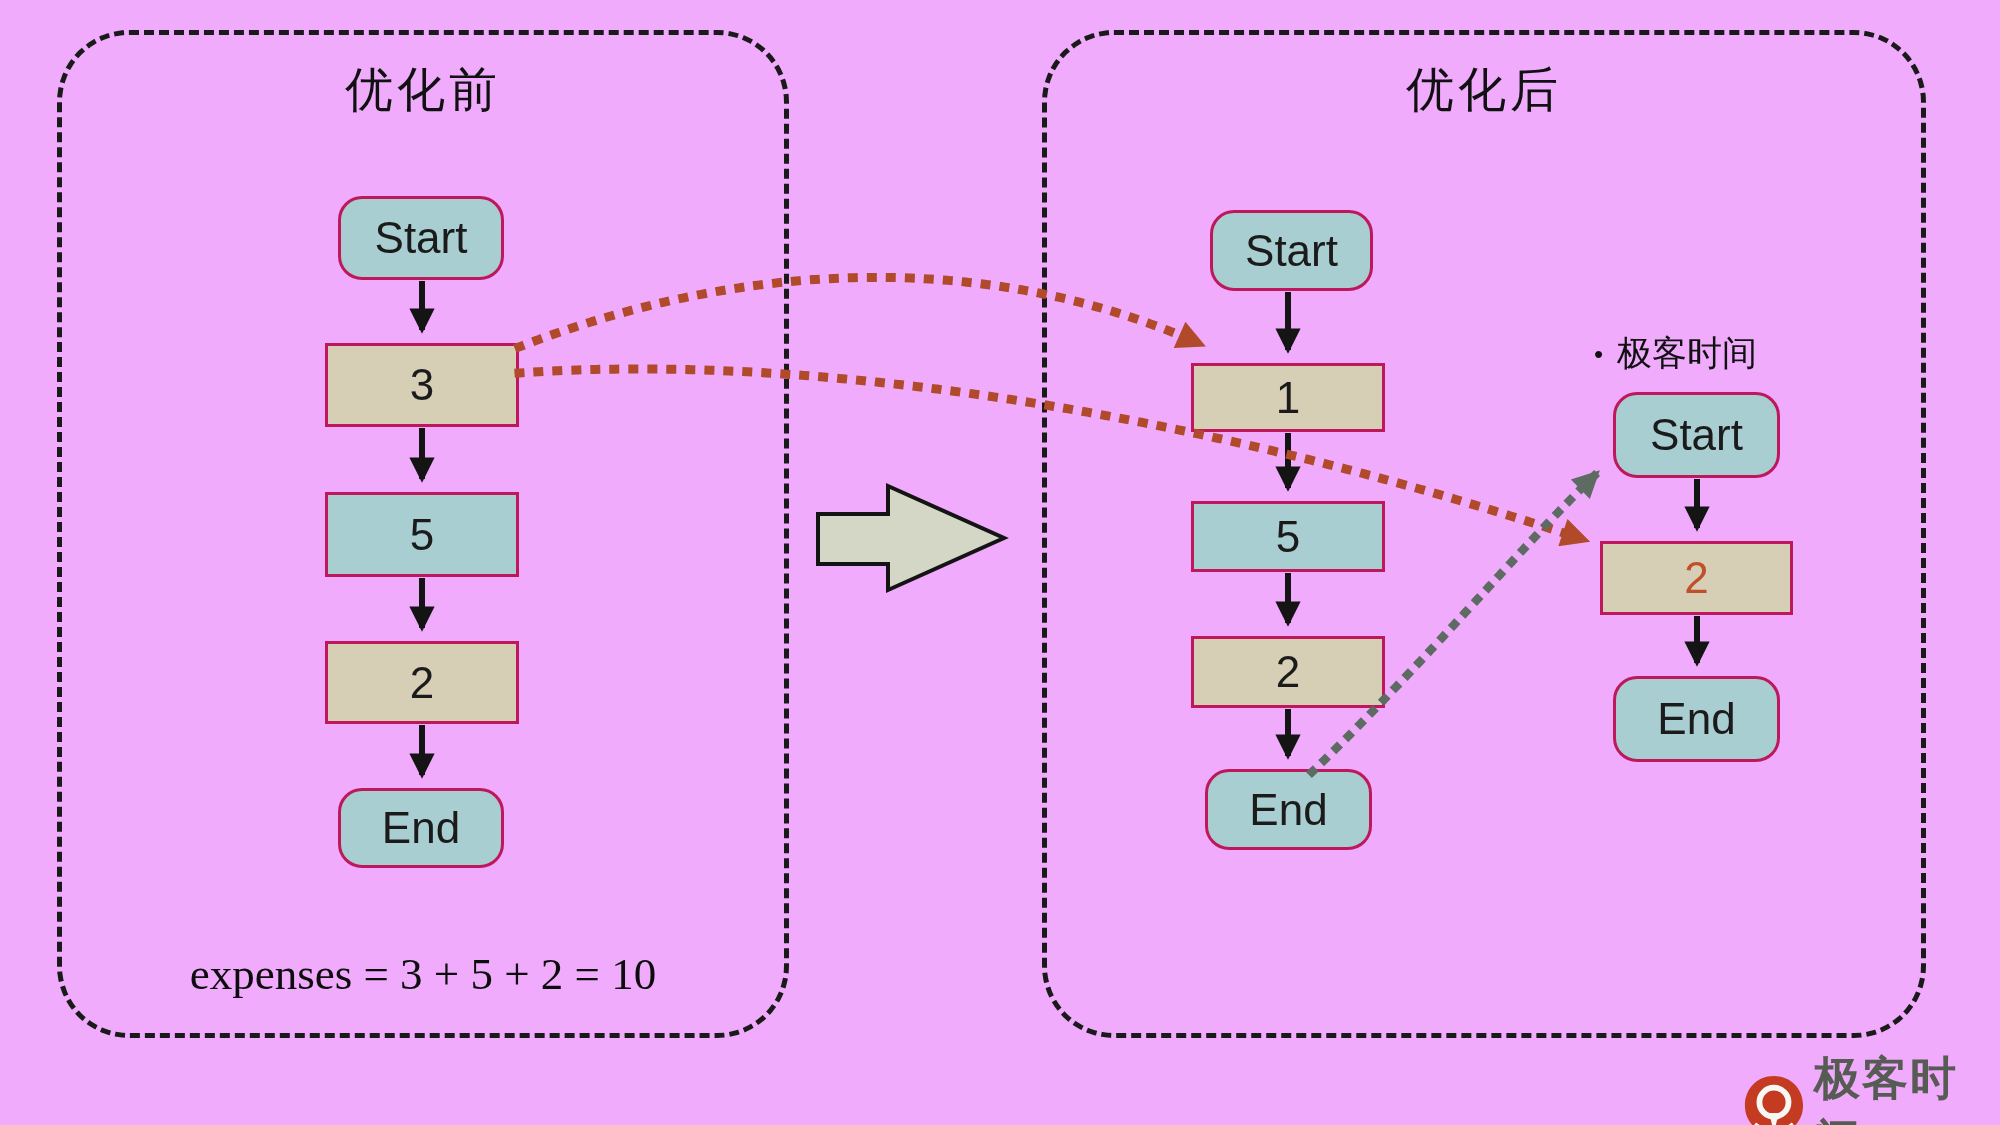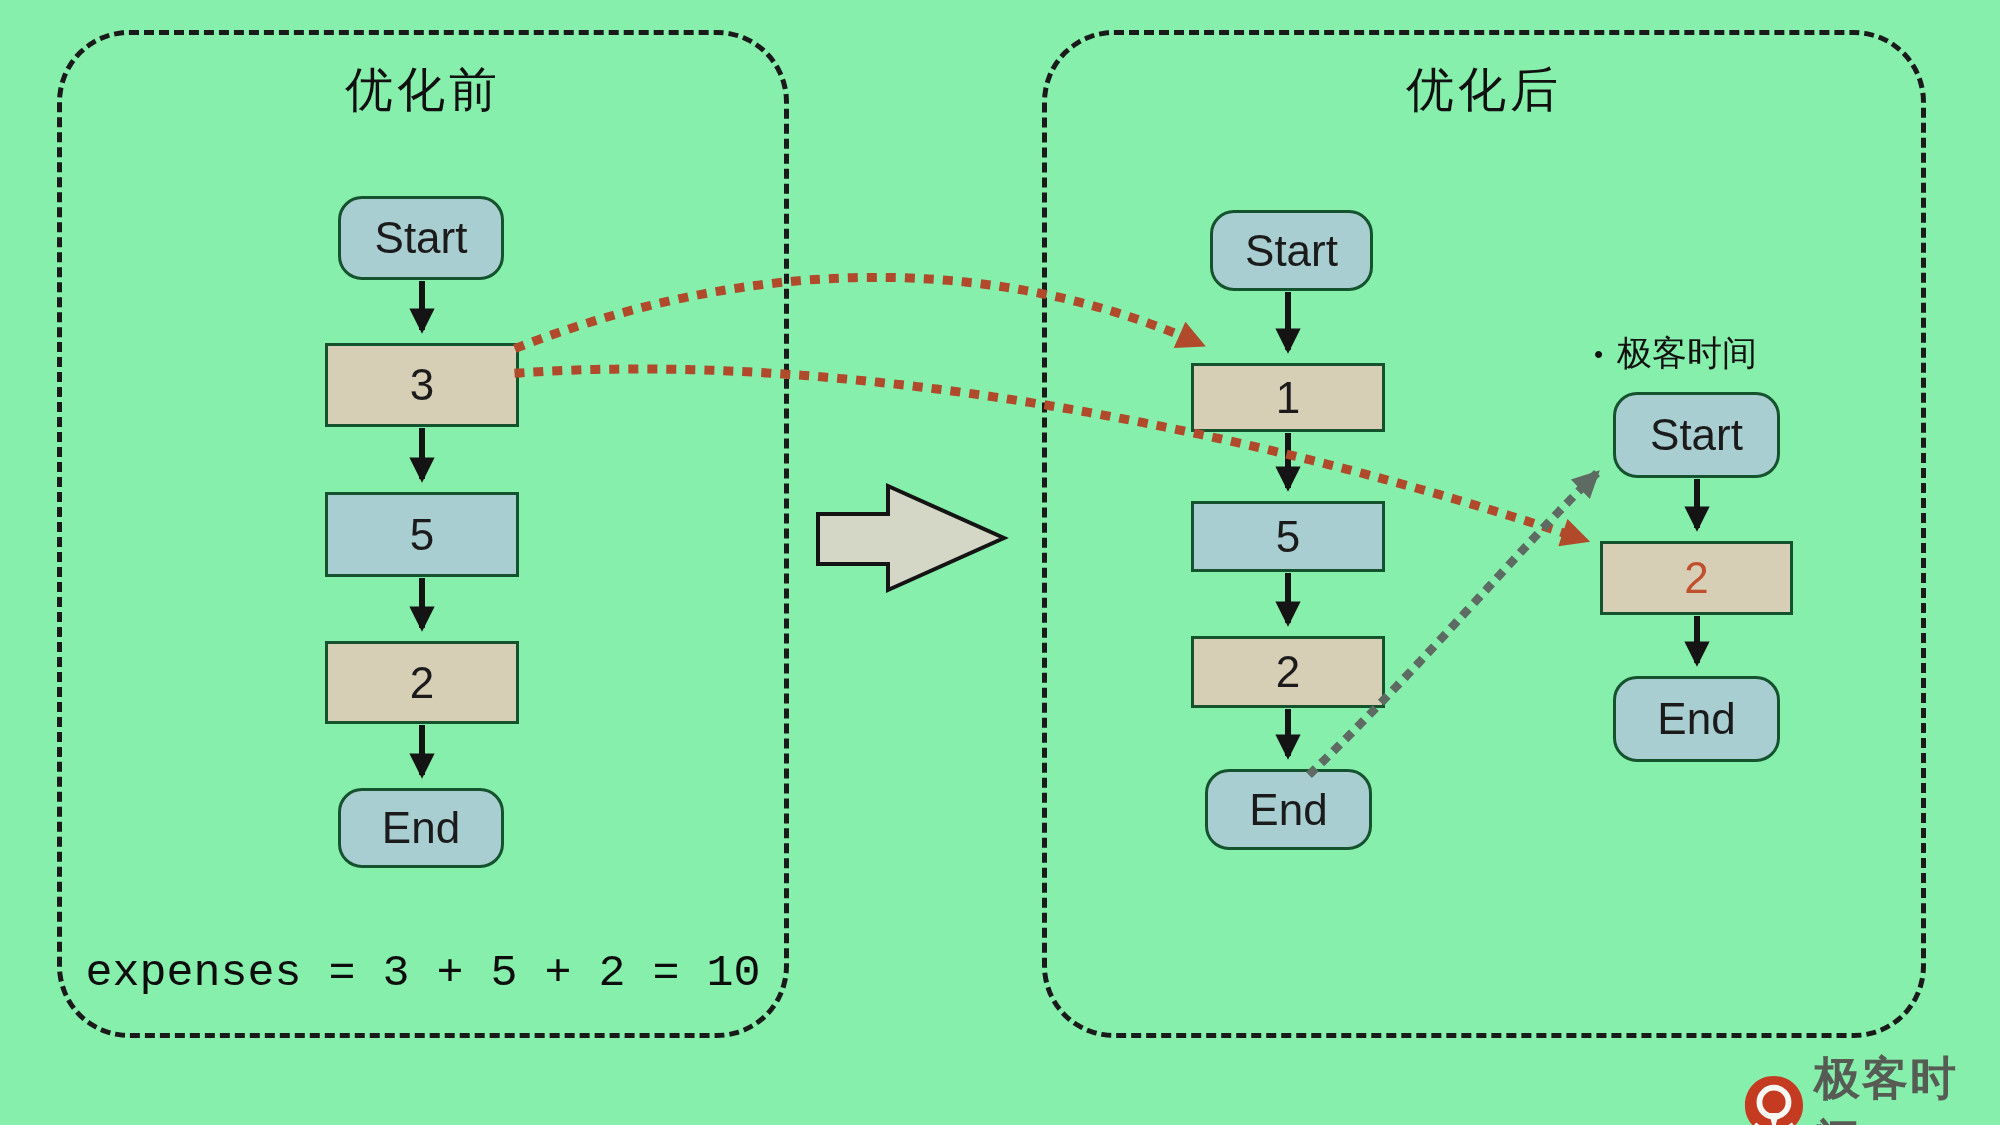--- a/index.html
+++ b/index.html
@@ -1,32 +1,32 @@
 <!DOCTYPE html>
 <html><head>
 <meta charset="utf-8">
 <style>
   html,body{margin:0;padding:0;background:#f7f7f4;}
   .canvas{
-    position:relative;width:2000px;height:1125px;background:#86efac;
+    position:relative;width:2000px;height:1125px;background:#f0abfc;
     font-family:"Liberation Sans", sans-serif;color:#141414;overflow:hidden;
   }
   .panel{
     position:absolute;border:5px dashed #1a1a1a;border-radius:72px;
     box-sizing:border-box;background:transparent;
   }
   .panel-left{left:57px;top:30px;width:732px;height:1008px;}
   .panel-right{left:1042px;top:30px;width:884px;height:1008px;}
   .panel-title{
     position:absolute;left:0;width:100%;text-align:center;top:58px;
     font-size:48px;letter-spacing:4px;color:#111;
   }
   .node{
     position:absolute;display:flex;align-items:center;justify-content:center;
-    border:3px solid #14532d;box-sizing:border-box;font-size:44px;color:#1b1b1b;
+    border:3px solid #be185d;box-sizing:border-box;font-size:44px;color:#1b1b1b;
   }
   .teal{background:#a9ced2;}
   .tan{background:#d6ceb5;}
   .rounded{border-radius:24px;}
   
   .l-start{left:338px;top:196px;width:166px;height:84px;}
   .l-3{left:325px;top:343px;width:194px;height:84px;}
   .l-5{left:325px;top:492px;width:194px;height:85px;}
   .l-2{left:325px;top:641px;width:194px;height:83px;}
   .l-end{left:338px;top:788px;width:166px;height:80px;}
@@ -37,21 +37,21 @@
   .r-2{left:1191px;top:636px;width:194px;height:72px;}
   .r-end{left:1205px;top:769px;width:167px;height:81px;}
   
   .d-start{left:1613px;top:392px;width:167px;height:86px;}
   .d-2{left:1600px;top:541px;width:193px;height:74px;color:#c04f2e;}
   .d-end{left:1613px;top:676px;width:167px;height:86px;}
   .formula{
     position:absolute;text-align:center;font-family:"Liberation Serif", serif;
     font-size:45px;color:#0d0d0d;
   }
-  .formula-left{left:57px;width:732px;top:948px;font-family:Liberation Mono, monospace;}
+  .formula-left{left:57px;width:732px;top:948px;}
   .formula-right{left:1042px;width:884px;top:948px;}
   .delayed-label{
     position:absolute;left:1594px;top:330px;display:flex;align-items:center;
     font-size:35px;color:#111;
   }
   .delayed-label .bullet{font-size:26px;margin-right:14px;line-height:1;}
   svg.overlay{
     position:absolute;left:0;top:0;width:2000px;height:1125px;
     pointer-events:none;
   }

